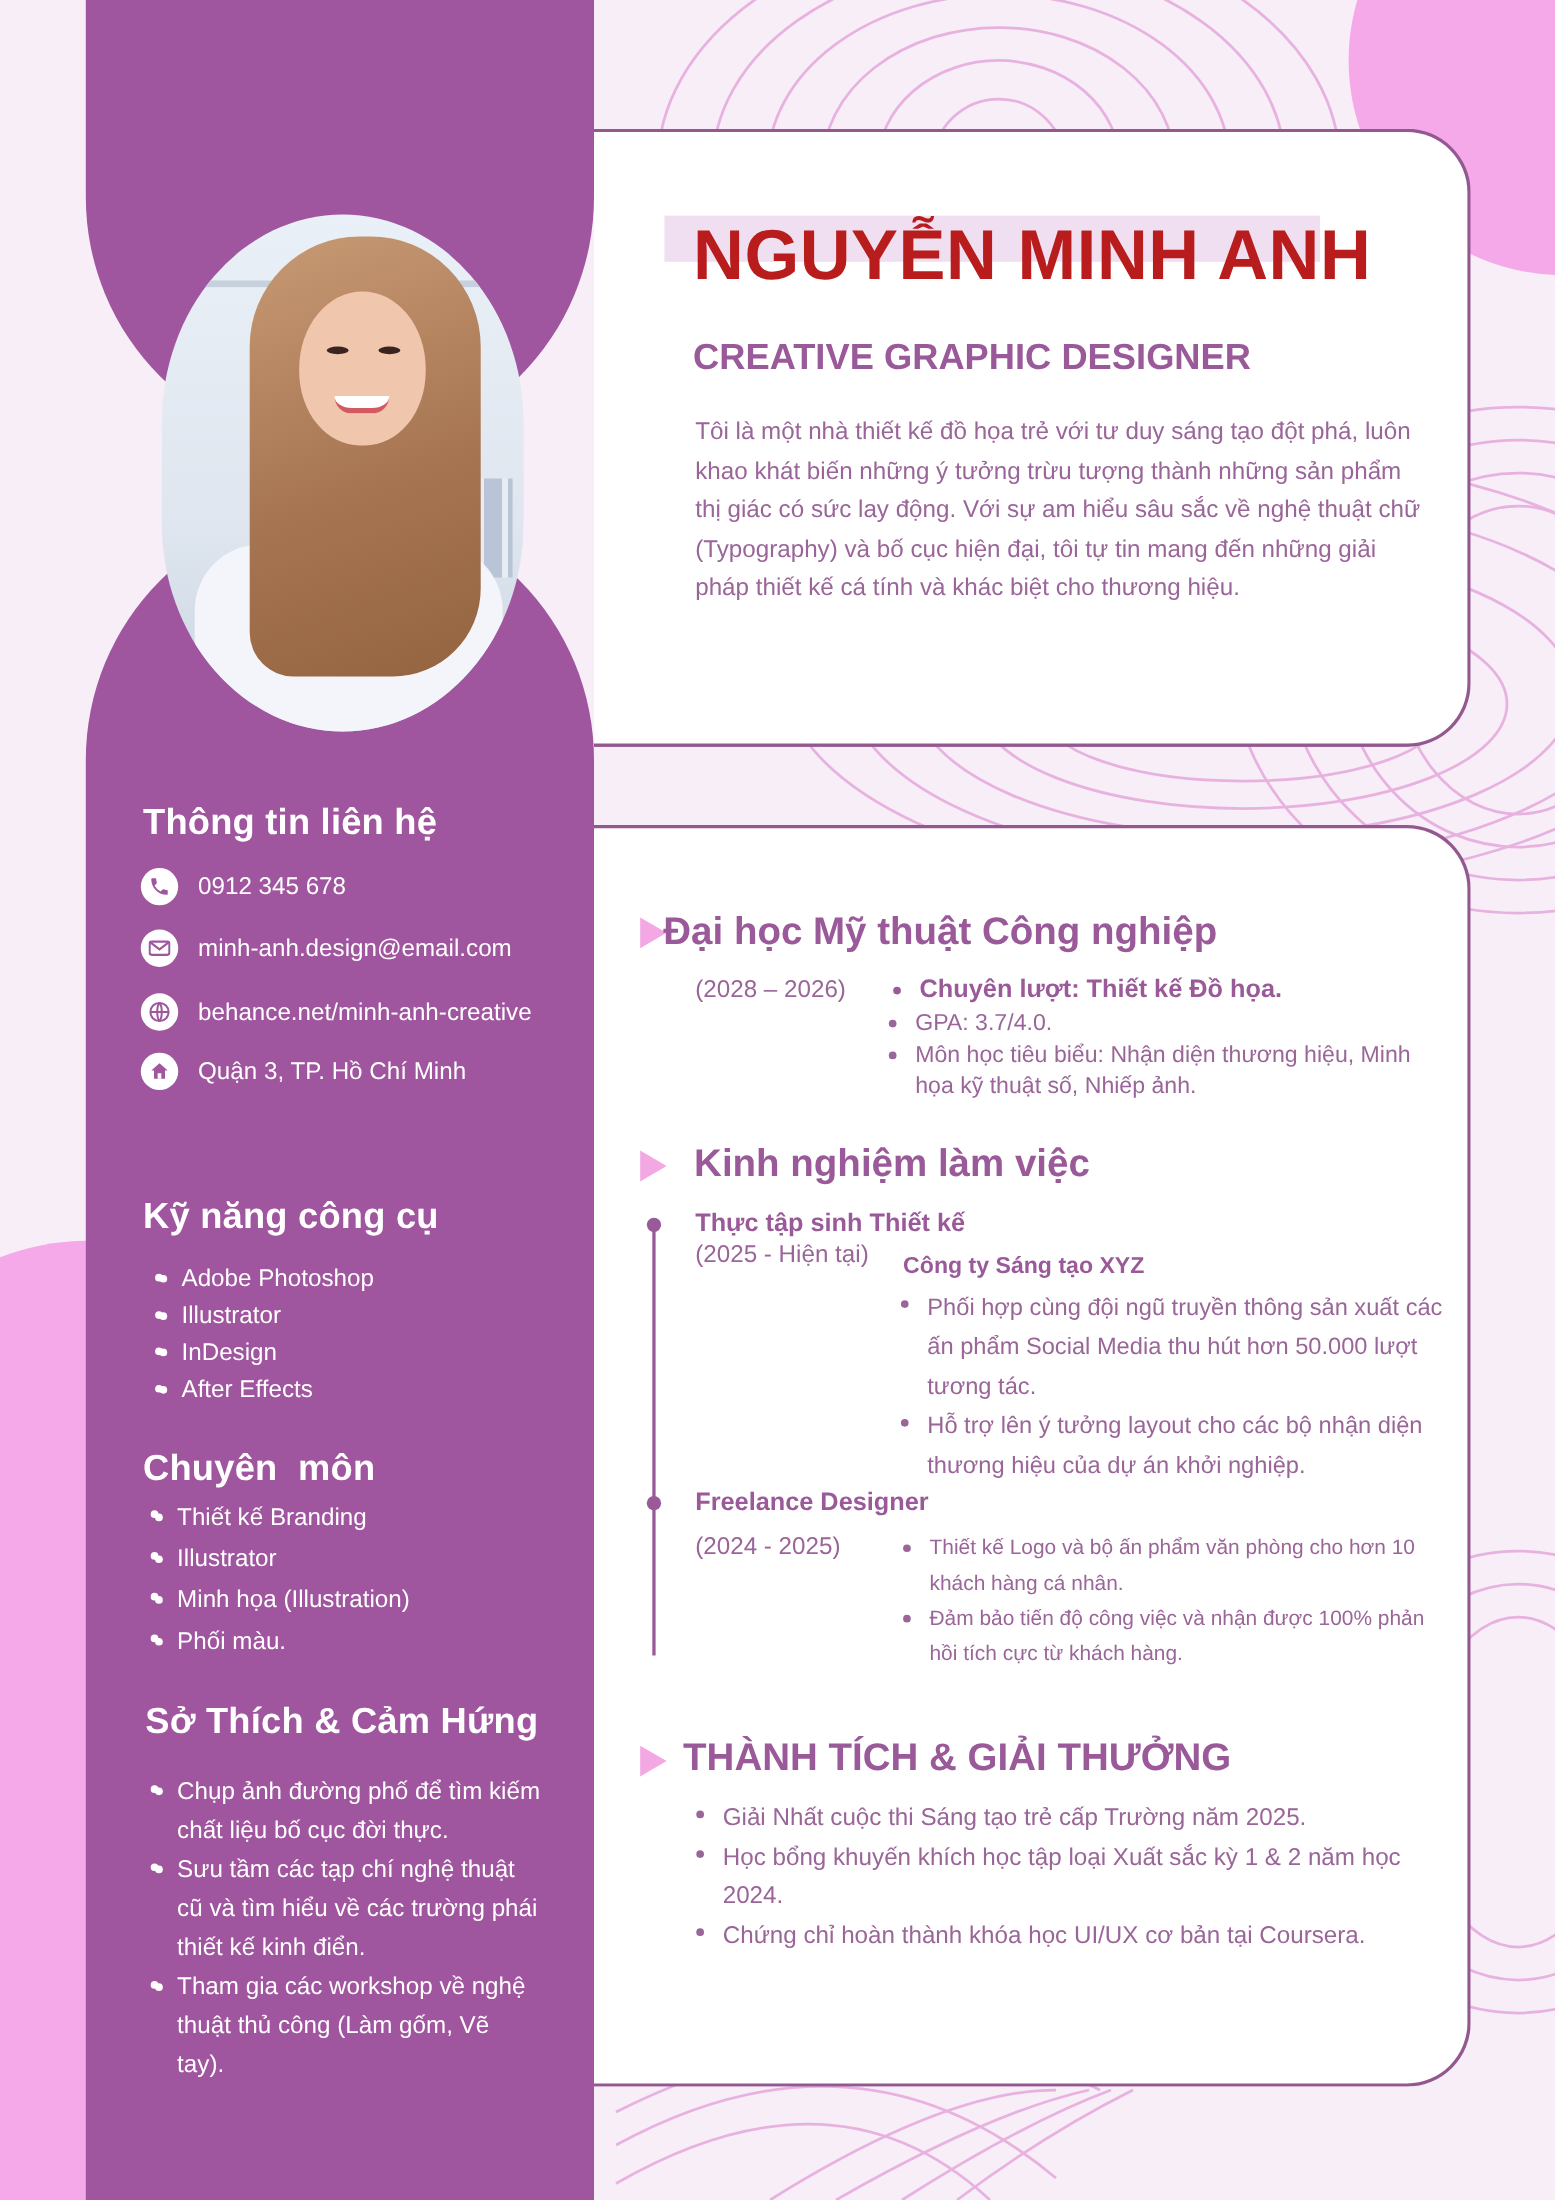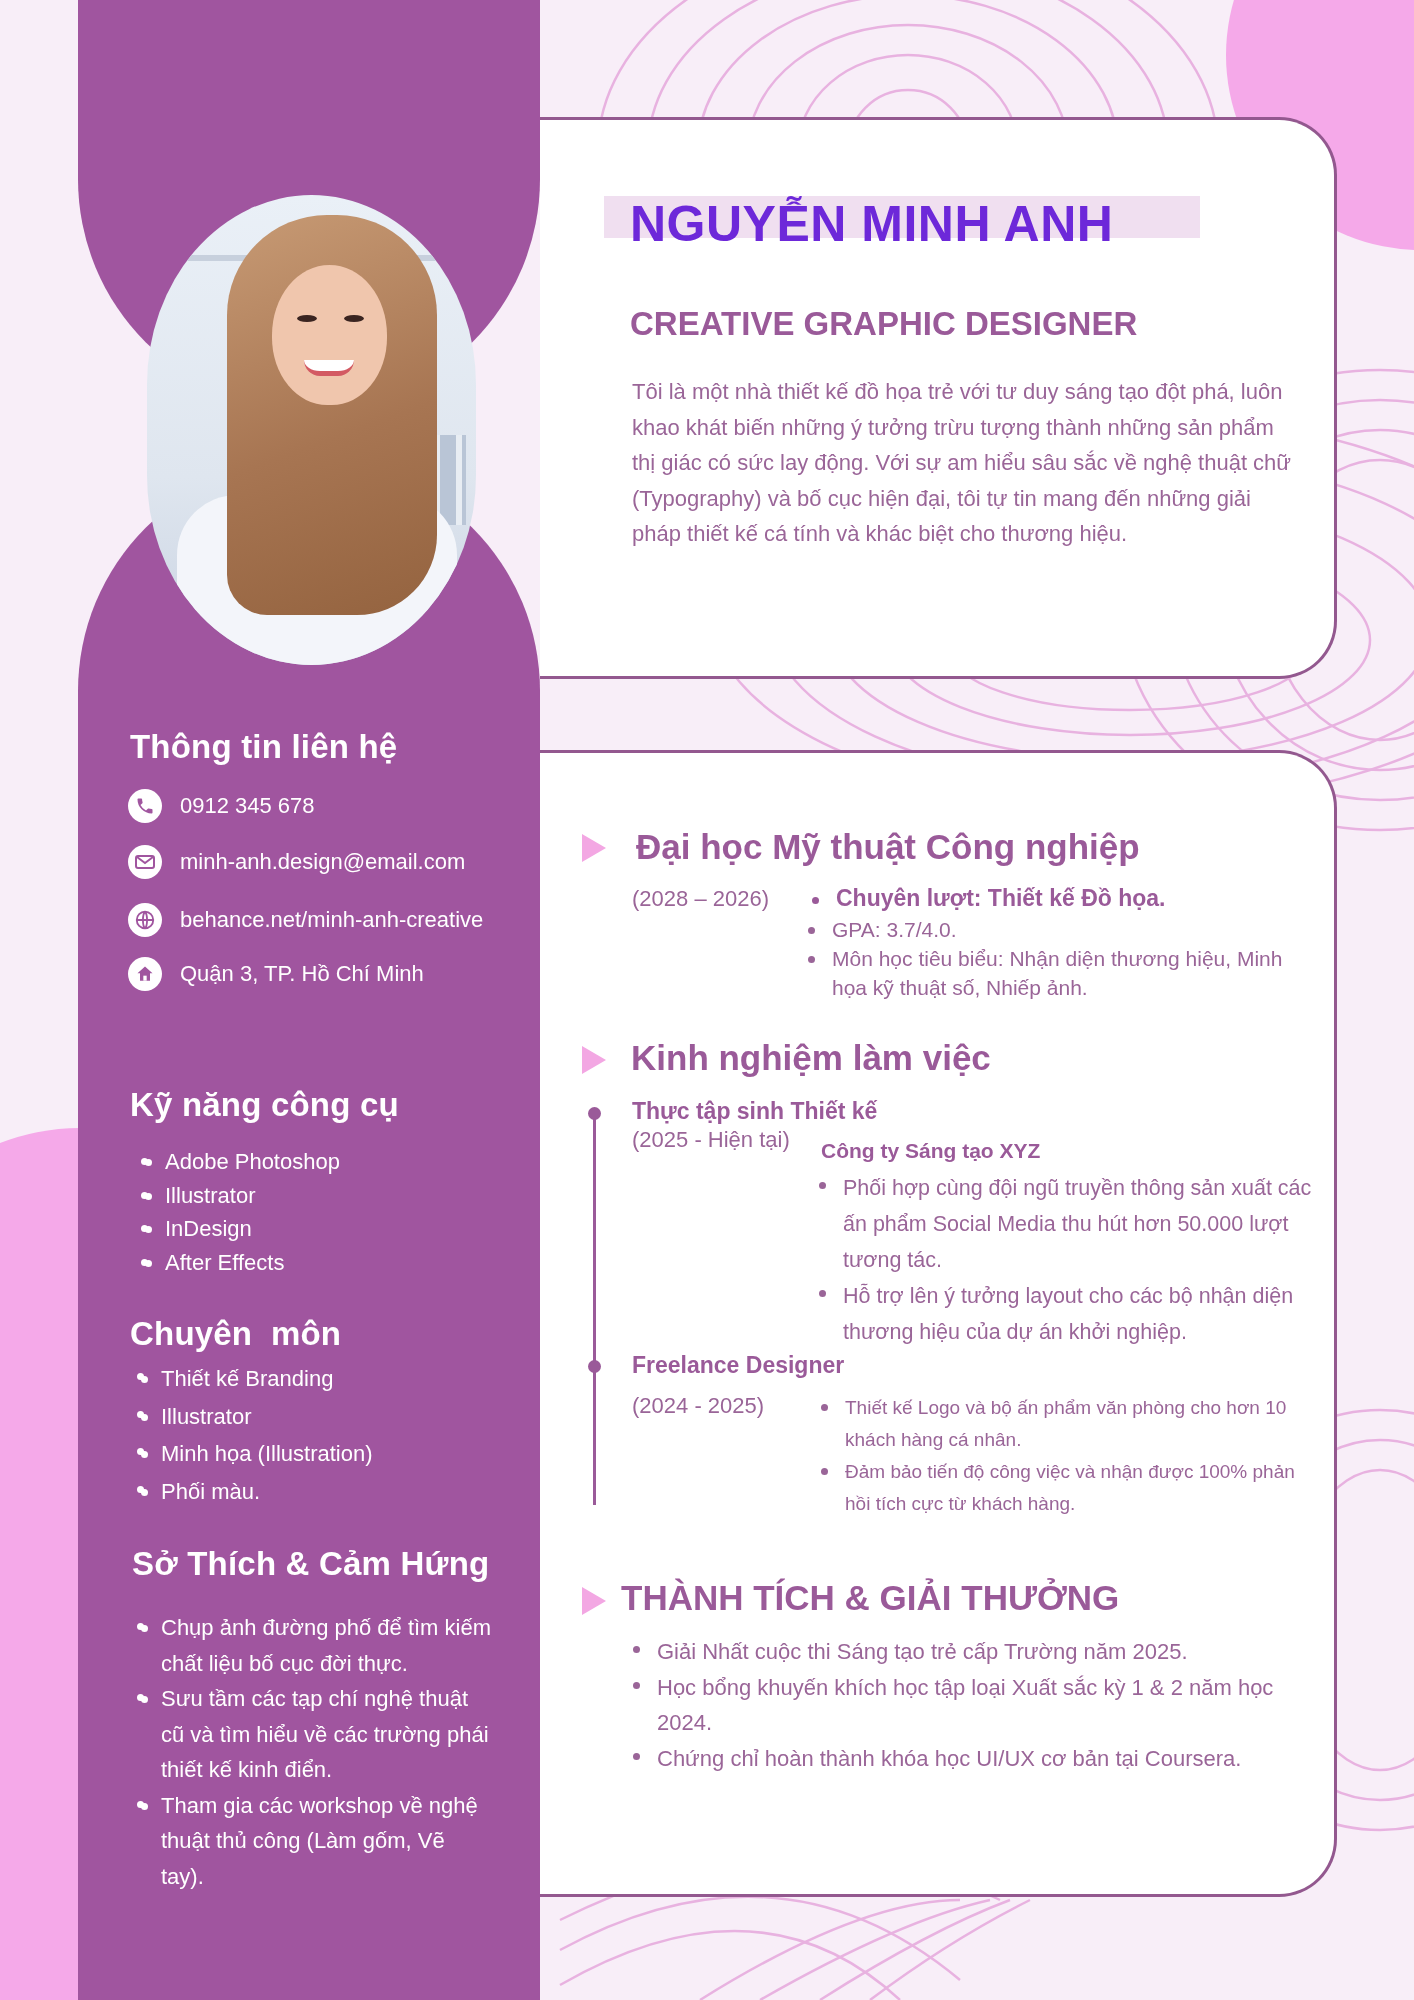--- a/index.html
+++ b/index.html
@@ -61,21 +61,21 @@
 
   
   .card {
     position: absolute; background: #fff; border: 3px solid #93588f; border-left: none;
     border-radius: 0 58px 58px 0;
   }
   .card-top { left: 540px; top: 117px; width: 797px; height: 562px; }
   .card-bottom { left: 540px; top: 750px; width: 797px; height: 1147px; }
 
   .name-hl { position: absolute; left: 604px; top: 196px; width: 596px; height: 42px; background: #f0dff0; }
-  .name { position: absolute; left: 630px; top: 195px; font-size: 50px; font-weight: bold; color: #6d28d9; letter-spacing: 0.5px; }
+  .name { position: absolute; left: 630px; top: 195px; font-size: 64px; font-weight: bold; color: #b91c1c; letter-spacing: 0.5px; }
   .role { position: absolute; left: 630px; top: 305px; font-size: 33px; font-weight: bold; color: #9a5a99; }
   .summary { position: absolute; left: 632px; top: 374px; width: 660px; font-size: 22px; line-height: 35.6px; color: #9a6598; }
 
   .sec-arrow { position: absolute; width: 0; height: 0; border-top: 14px solid transparent; border-bottom: 14px solid transparent; border-left: 24px solid #f3a7e3; }
   .sec-title { position: absolute; font-size: 35px; font-weight: bold; color: #9a5a99; }
   .t { position: absolute; font-size: 22px; color: #9a6598; }
   .tb { position: absolute; font-size: 23px; font-weight: bold; color: #9a5a99; }
   .blist { position: absolute; list-style: none; }
   .blist li { position: relative; color: #9a6598; }
   .blist li::before { content: ""; position: absolute; left: -24px; width: 7px; height: 7px; border-radius: 50%; background: #9a6598; }
@@ -203,21 +203,21 @@
 <div class="side" style="left:132px; top:1545px;">
   <h2>Sở Thích &amp; Cảm Hứng</h2>
 </div>
 <ul class="side" style="left:161px; top:1610px; width:330px; line-height:35.5px;">
   <li>Chụp ảnh đường phố để tìm kiếm chất liệu bố cục đời thực.</li>
   <li>Sưu tầm các tạp chí nghệ thuật cũ và tìm hiểu về các trường phái thiết kế kinh điển.</li>
   <li>Tham gia các workshop về nghệ thuật thủ công (Làm gốm, Vẽ tay).</li>
 </ul>
 
 <div class="sec-arrow" style="left:582px; top:834px;"></div>
-<div class="sec-title" style="left:636px; top:827px;">Đại học Mỹ thuật Công nghiệp</div>
+<div class="sec-title" style="left:603px; top:827px;">Đại học Mỹ thuật Công nghiệp</div>
 <div class="t" style="left:632px; top:886px;">(2028 – 2026)</div>
 <div class="tb" style="left:836px; top:885px;">Chuyên lượt: Thiết kế Đồ họa.</div>
 <div style="position:absolute; left:812px; top:897px; width:7px; height:7px; border-radius:50%; background:#9a5a99;"></div>
 <ul class="blist" style="left:832px; top:915px; width:470px; font-size:21px; line-height:29px;">
   <li>GPA: 3.7/4.0.</li>
   <li>Môn học tiêu biểu: Nhận diện thương hiệu, Minh họa kỹ thuật số, Nhiếp ảnh.</li>
 </ul>
 <style>.blist li::before { top: 12px; }</style>
 
 <div class="sec-arrow" style="left:582px; top:1046px;"></div>

